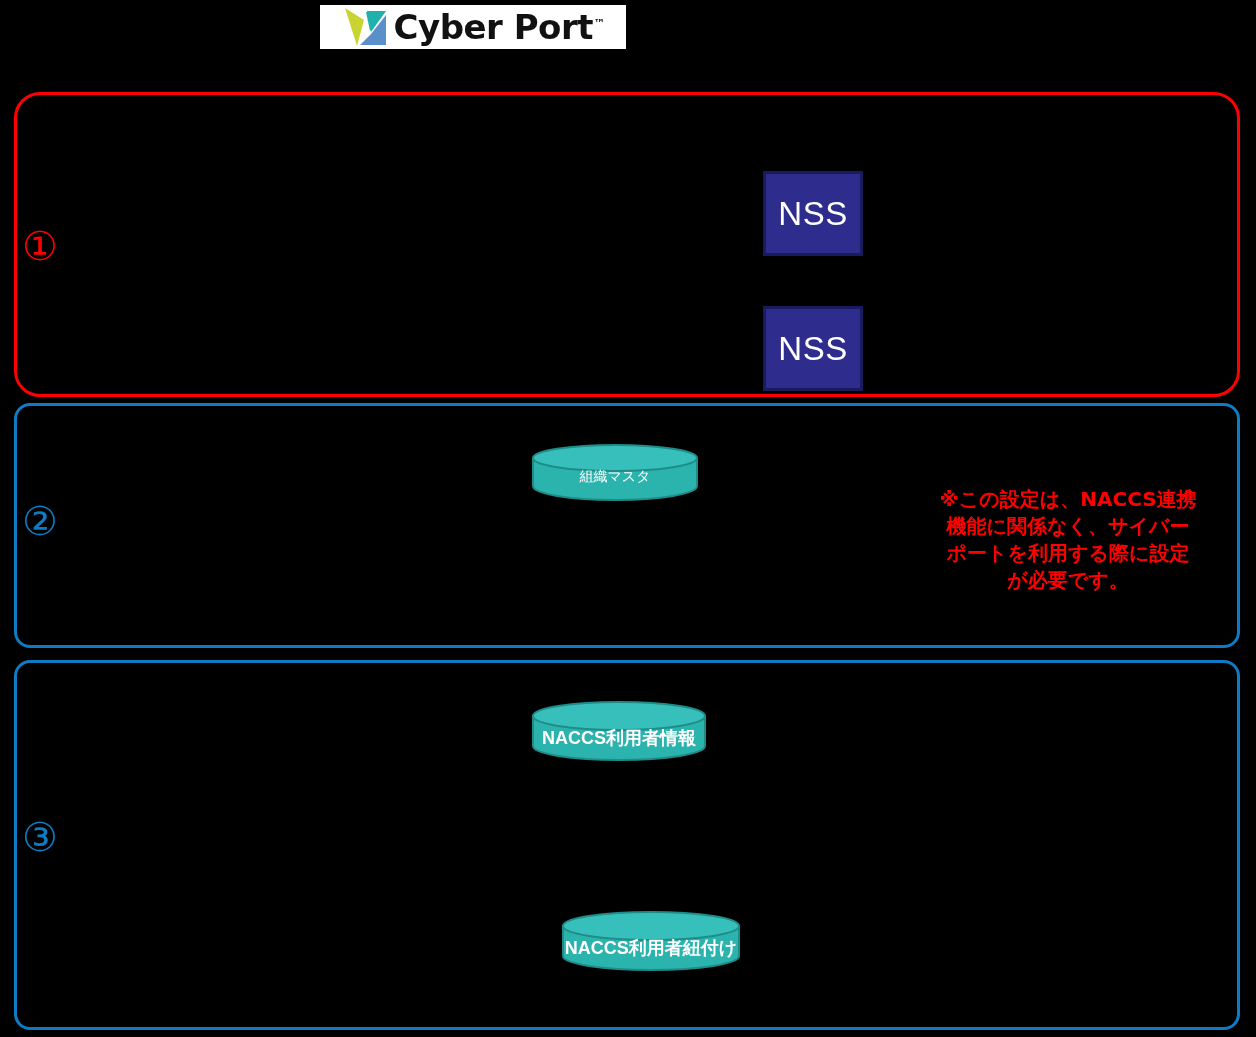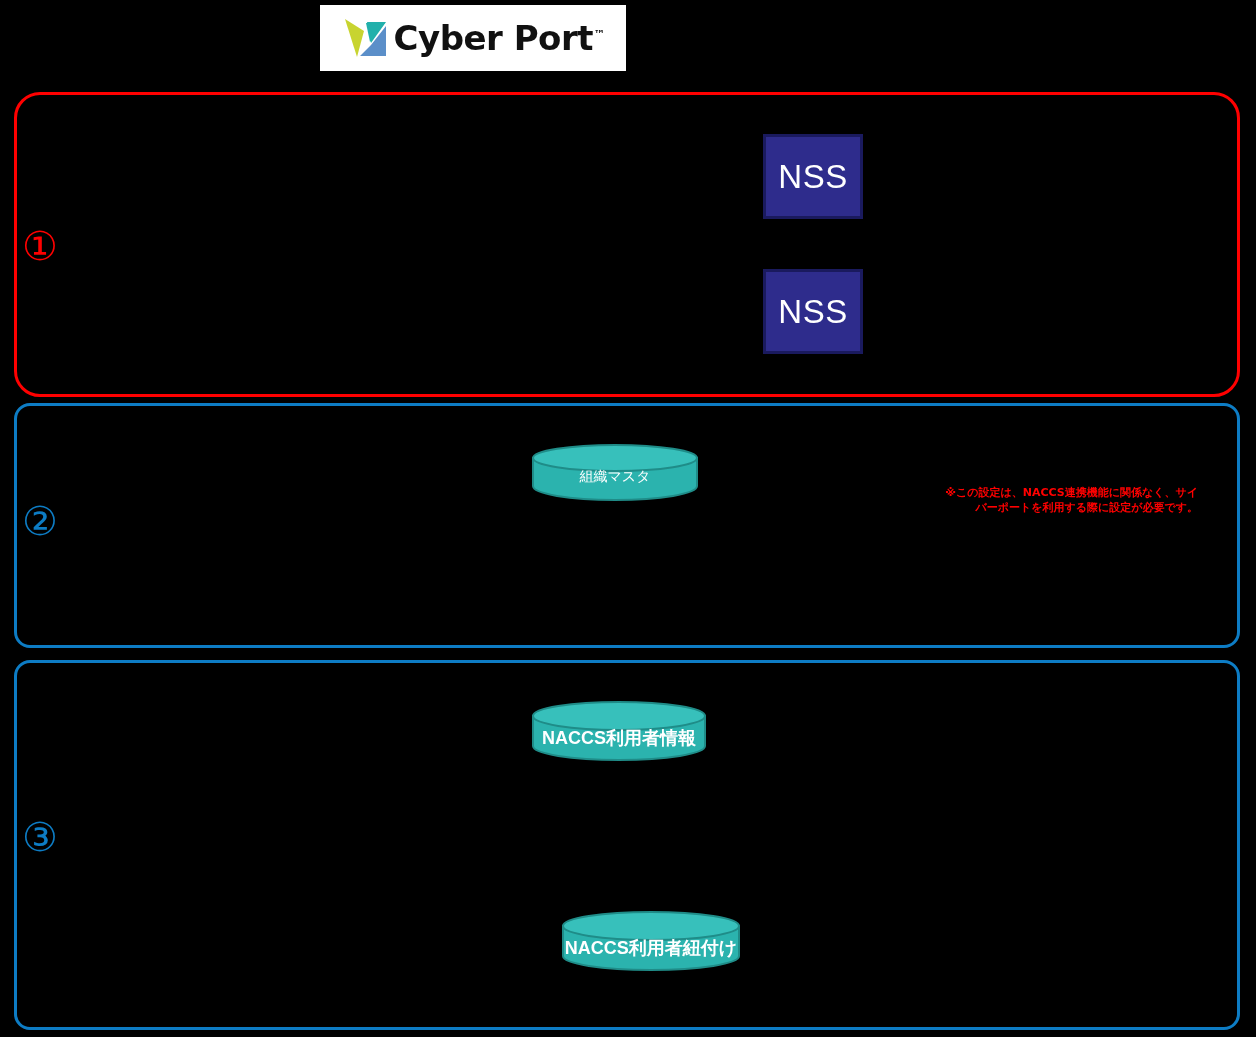--- a/index.html
+++ b/index.html
@@ -17,21 +17,21 @@
     background: #000000;
     overflow: hidden;
   }
 
   
   .logo-box {
     position: absolute;
     left: 320px;
     top: 5px;
     width: 306px;
-    height: 66px;
+    height: 44px;
     background: #ffffff;
     display: flex;
     align-items: center;
     justify-content: center;
     gap: 6px;
   }
   .logo-mark {
     width: 46px;
     height: 44px;
     flex: 0 0 auto;
@@ -90,20 +90,21 @@
     background: #2E2C8C;
     border: 3px solid #1A1A5E;
     display: flex;
     align-items: center;
     justify-content: center;
     color: #ffffff;
     font-family: "Liberation Sans", sans-serif;
     font-size: 33px;
     font-weight: normal;
     letter-spacing: 0.5px;
+    margin-top: 37px;
   }
 
   
   .cyl {
     position: absolute;
   }
   .cyl .cyl-svg {
     display: block;
     overflow: visible;
   }
@@ -124,24 +125,24 @@
   .cyl-label.bold {
     font-size: 18px;
     font-weight: bold;
   }
 
   
   .note-red {
     position: absolute;
     color: #FF0000;
     font-family: "DejaVu Sans", sans-serif;
-    font-size: 11px;
+    font-size: 20px;
     font-weight: bold;
     line-height: 1.35;
-    text-align: right;
+    text-align: center;
     width: 260px;
   }
 </style>
 </head>
 <body>
 
 <div id="canvas">
 
   <div class="logo-box">
     <svg class="logo-mark" viewBox="0 0 46 44">

